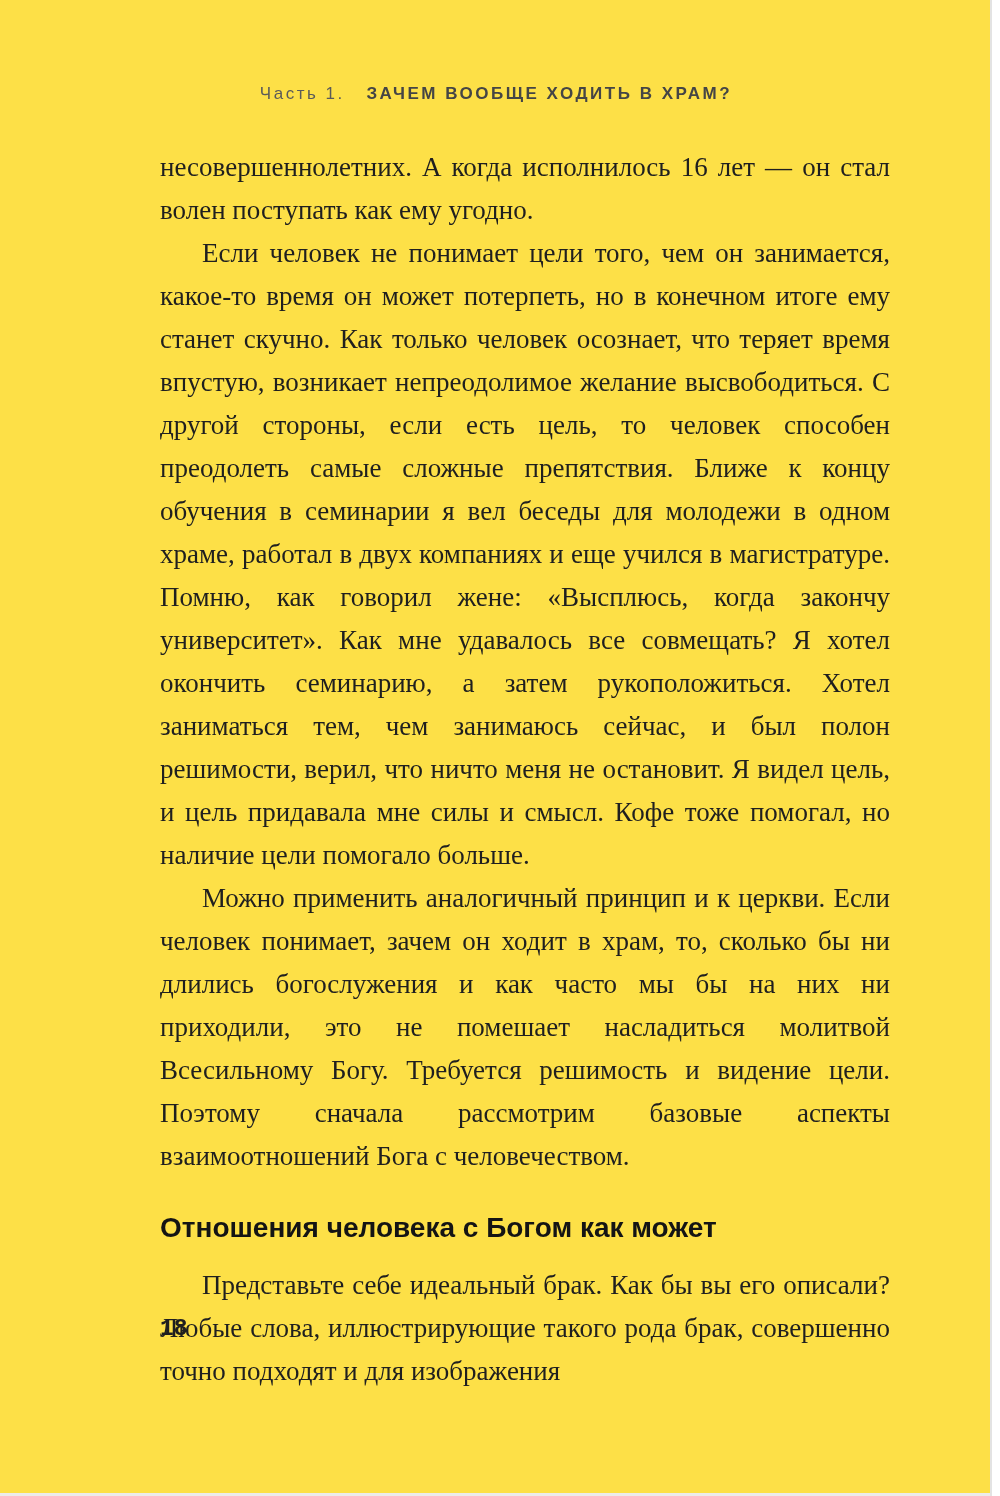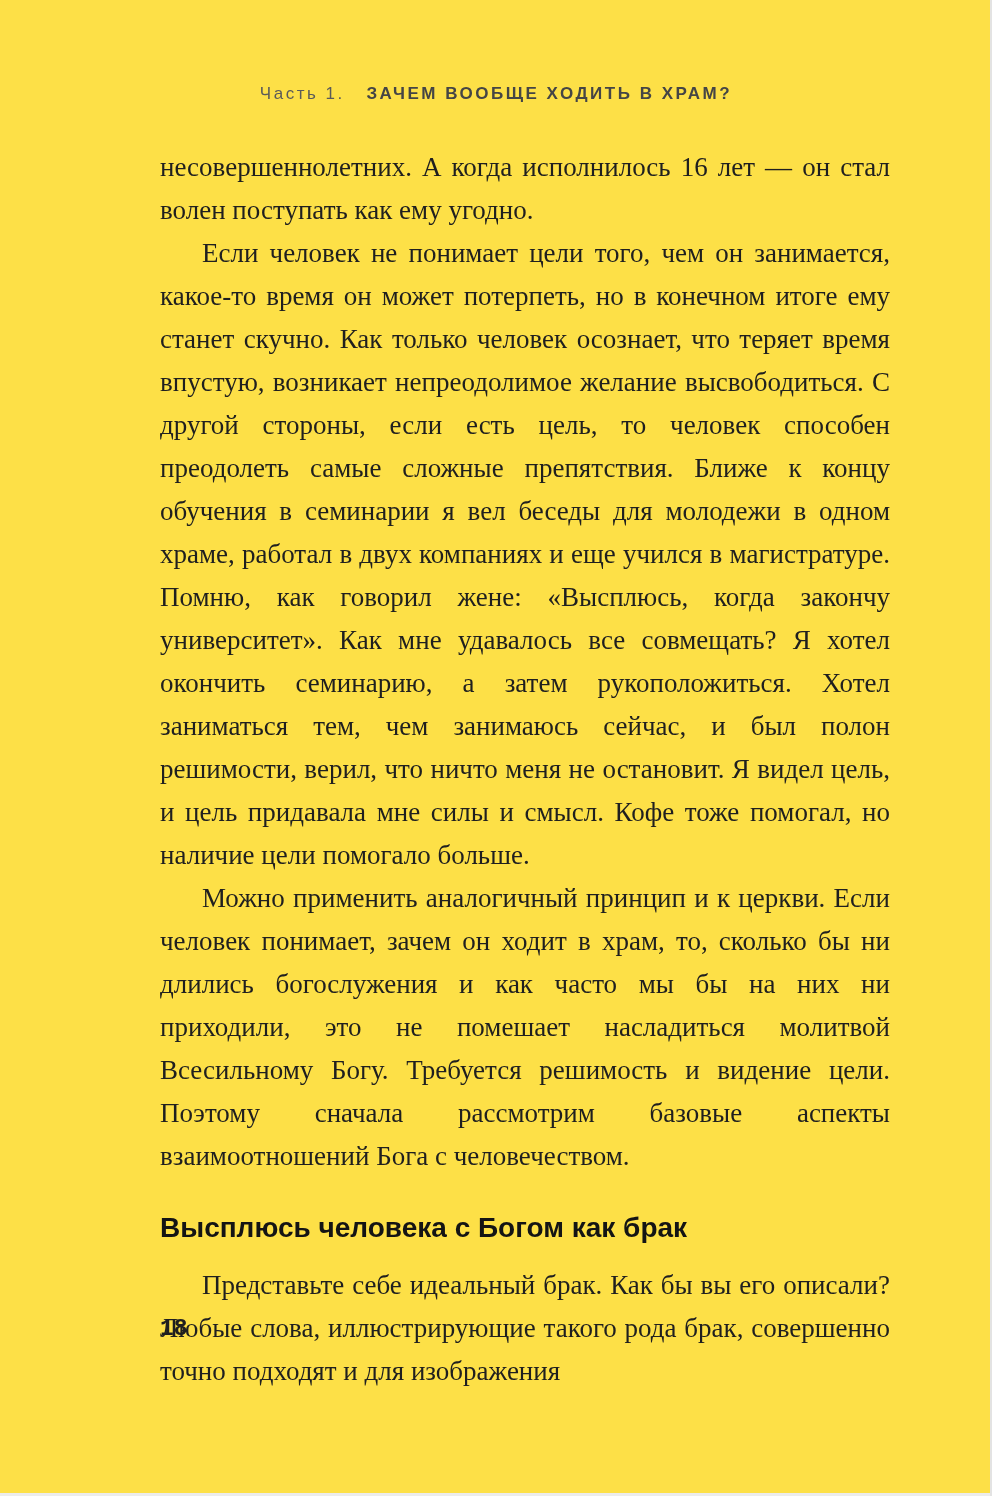--- a/index.html
+++ b/index.html
@@ -82,19 +82,19 @@
   <div class="running-head">
     <span class="part-label">Часть 1.</span>
     <span>&nbsp;</span>
     <span class="part-title">ЗАЧЕМ ВООБЩЕ ХОДИТЬ В ХРАМ?</span>
   </div>
 
   <div class="body-text">
     <p class="continued">несовершеннолетних. А когда исполнилось 16 лет — он стал волен поступать как ему угодно.</p>
     <p>Если человек не понимает цели того, чем он занимается, какое-то время он может потерпеть, но в конечном итоге ему станет скучно. Как только человек осознает, что теряет время впустую, возникает непреодолимое желание высвободиться. С другой стороны, если есть цель, то человек способен преодолеть самые сложные препятствия. Ближе к концу обучения в семинарии я вел беседы для молодежи в одном храме, работал в двух компаниях и еще учился в магистратуре. Помню, как говорил жене: «Высплюсь, когда закончу университет». Как мне удавалось все совмещать? Я хотел окончить семинарию, а затем рукоположиться. Хотел заниматься тем, чем занимаюсь сейчас, и был полон решимости, верил, что ничто меня не остановит. Я видел цель, и цель придавала мне силы и смысл. Кофе тоже помогал, но наличие цели помогало больше.</p>
     <p>Можно применить аналогичный принцип и к церкви. Если человек понимает, зачем он ходит в храм, то, сколько бы ни длились богослужения и как часто мы бы на них ни приходили, это не помешает насладиться молитвой Всесильному Богу. Требуется решимость и видение цели. Поэтому сначала рассмотрим базовые аспекты взаимоотношений Бога с человечеством.</p>
-    <h2 class="section-heading">Высплюсь человека с Богом как брак</h2>
+    <h2 class="section-heading">Отношения человека с Богом как может</h2>
     <p>Представьте себе идеальный брак. Как бы вы его описали? Любые слова, иллюстрирующие такого рода брак, совершенно точно подходят и для изображения</p>
   </div>
 
   <div class="page-number">18</div>
 
 </div>
 
 </body></html>

